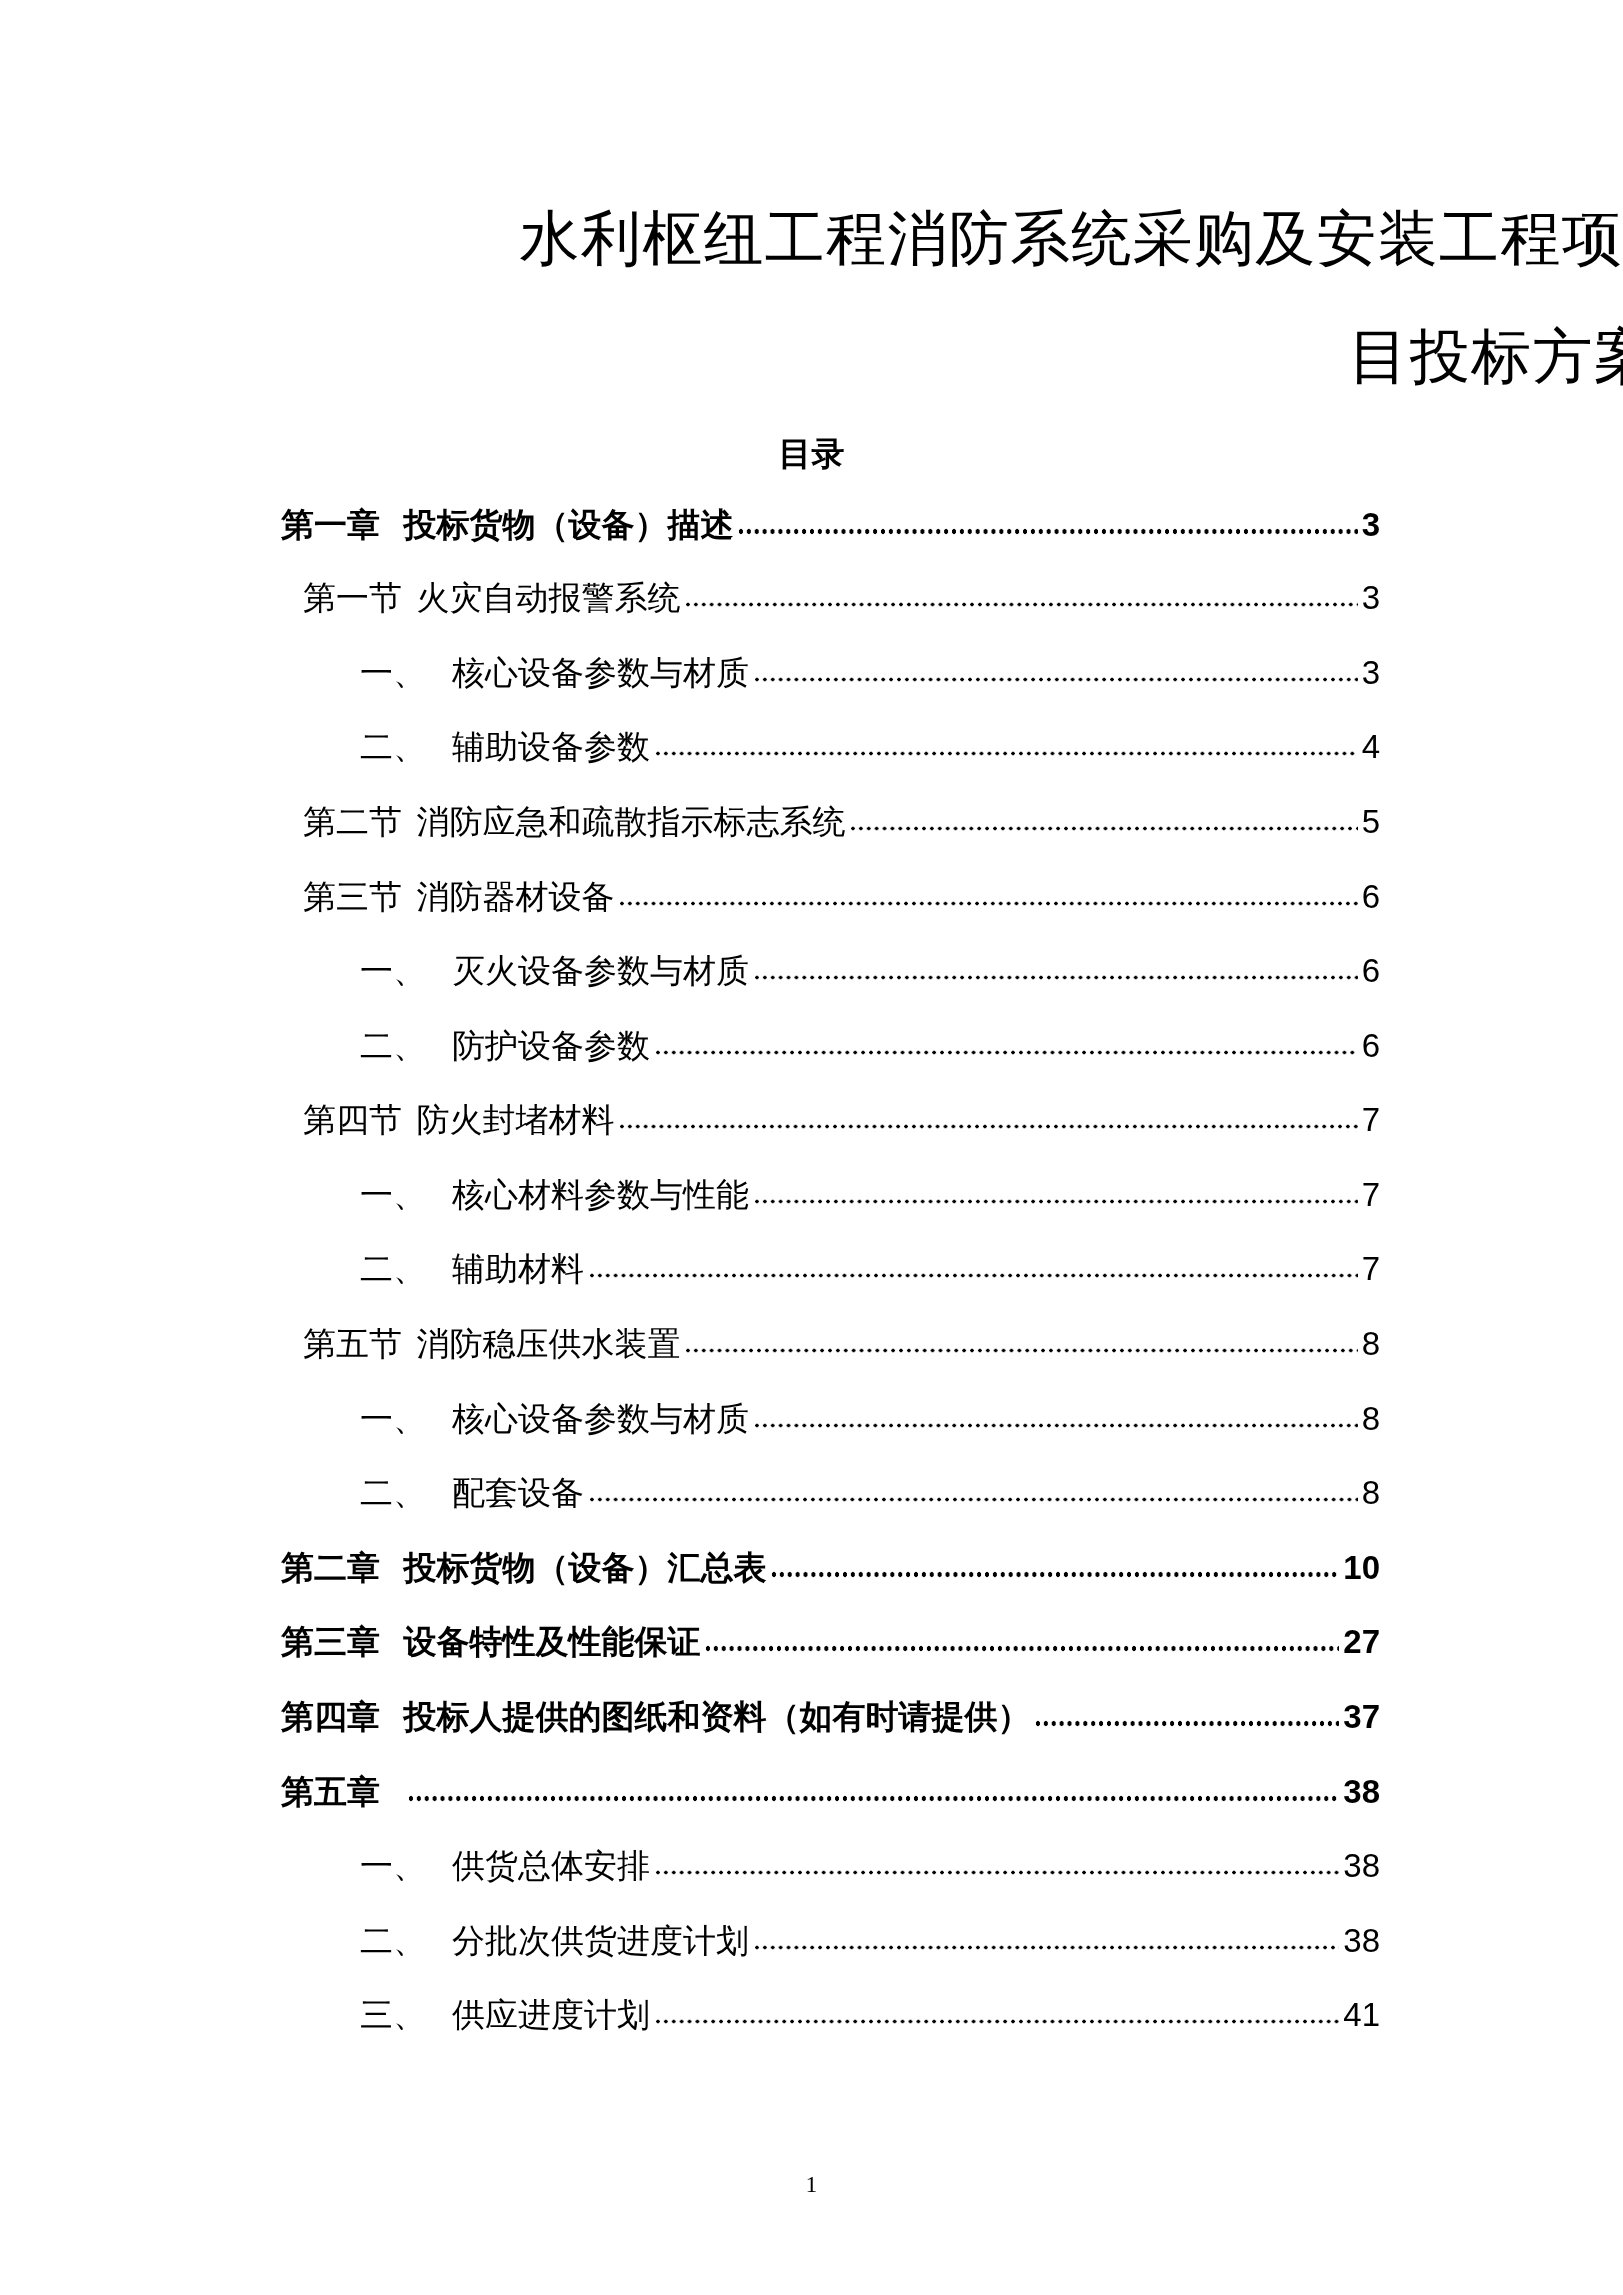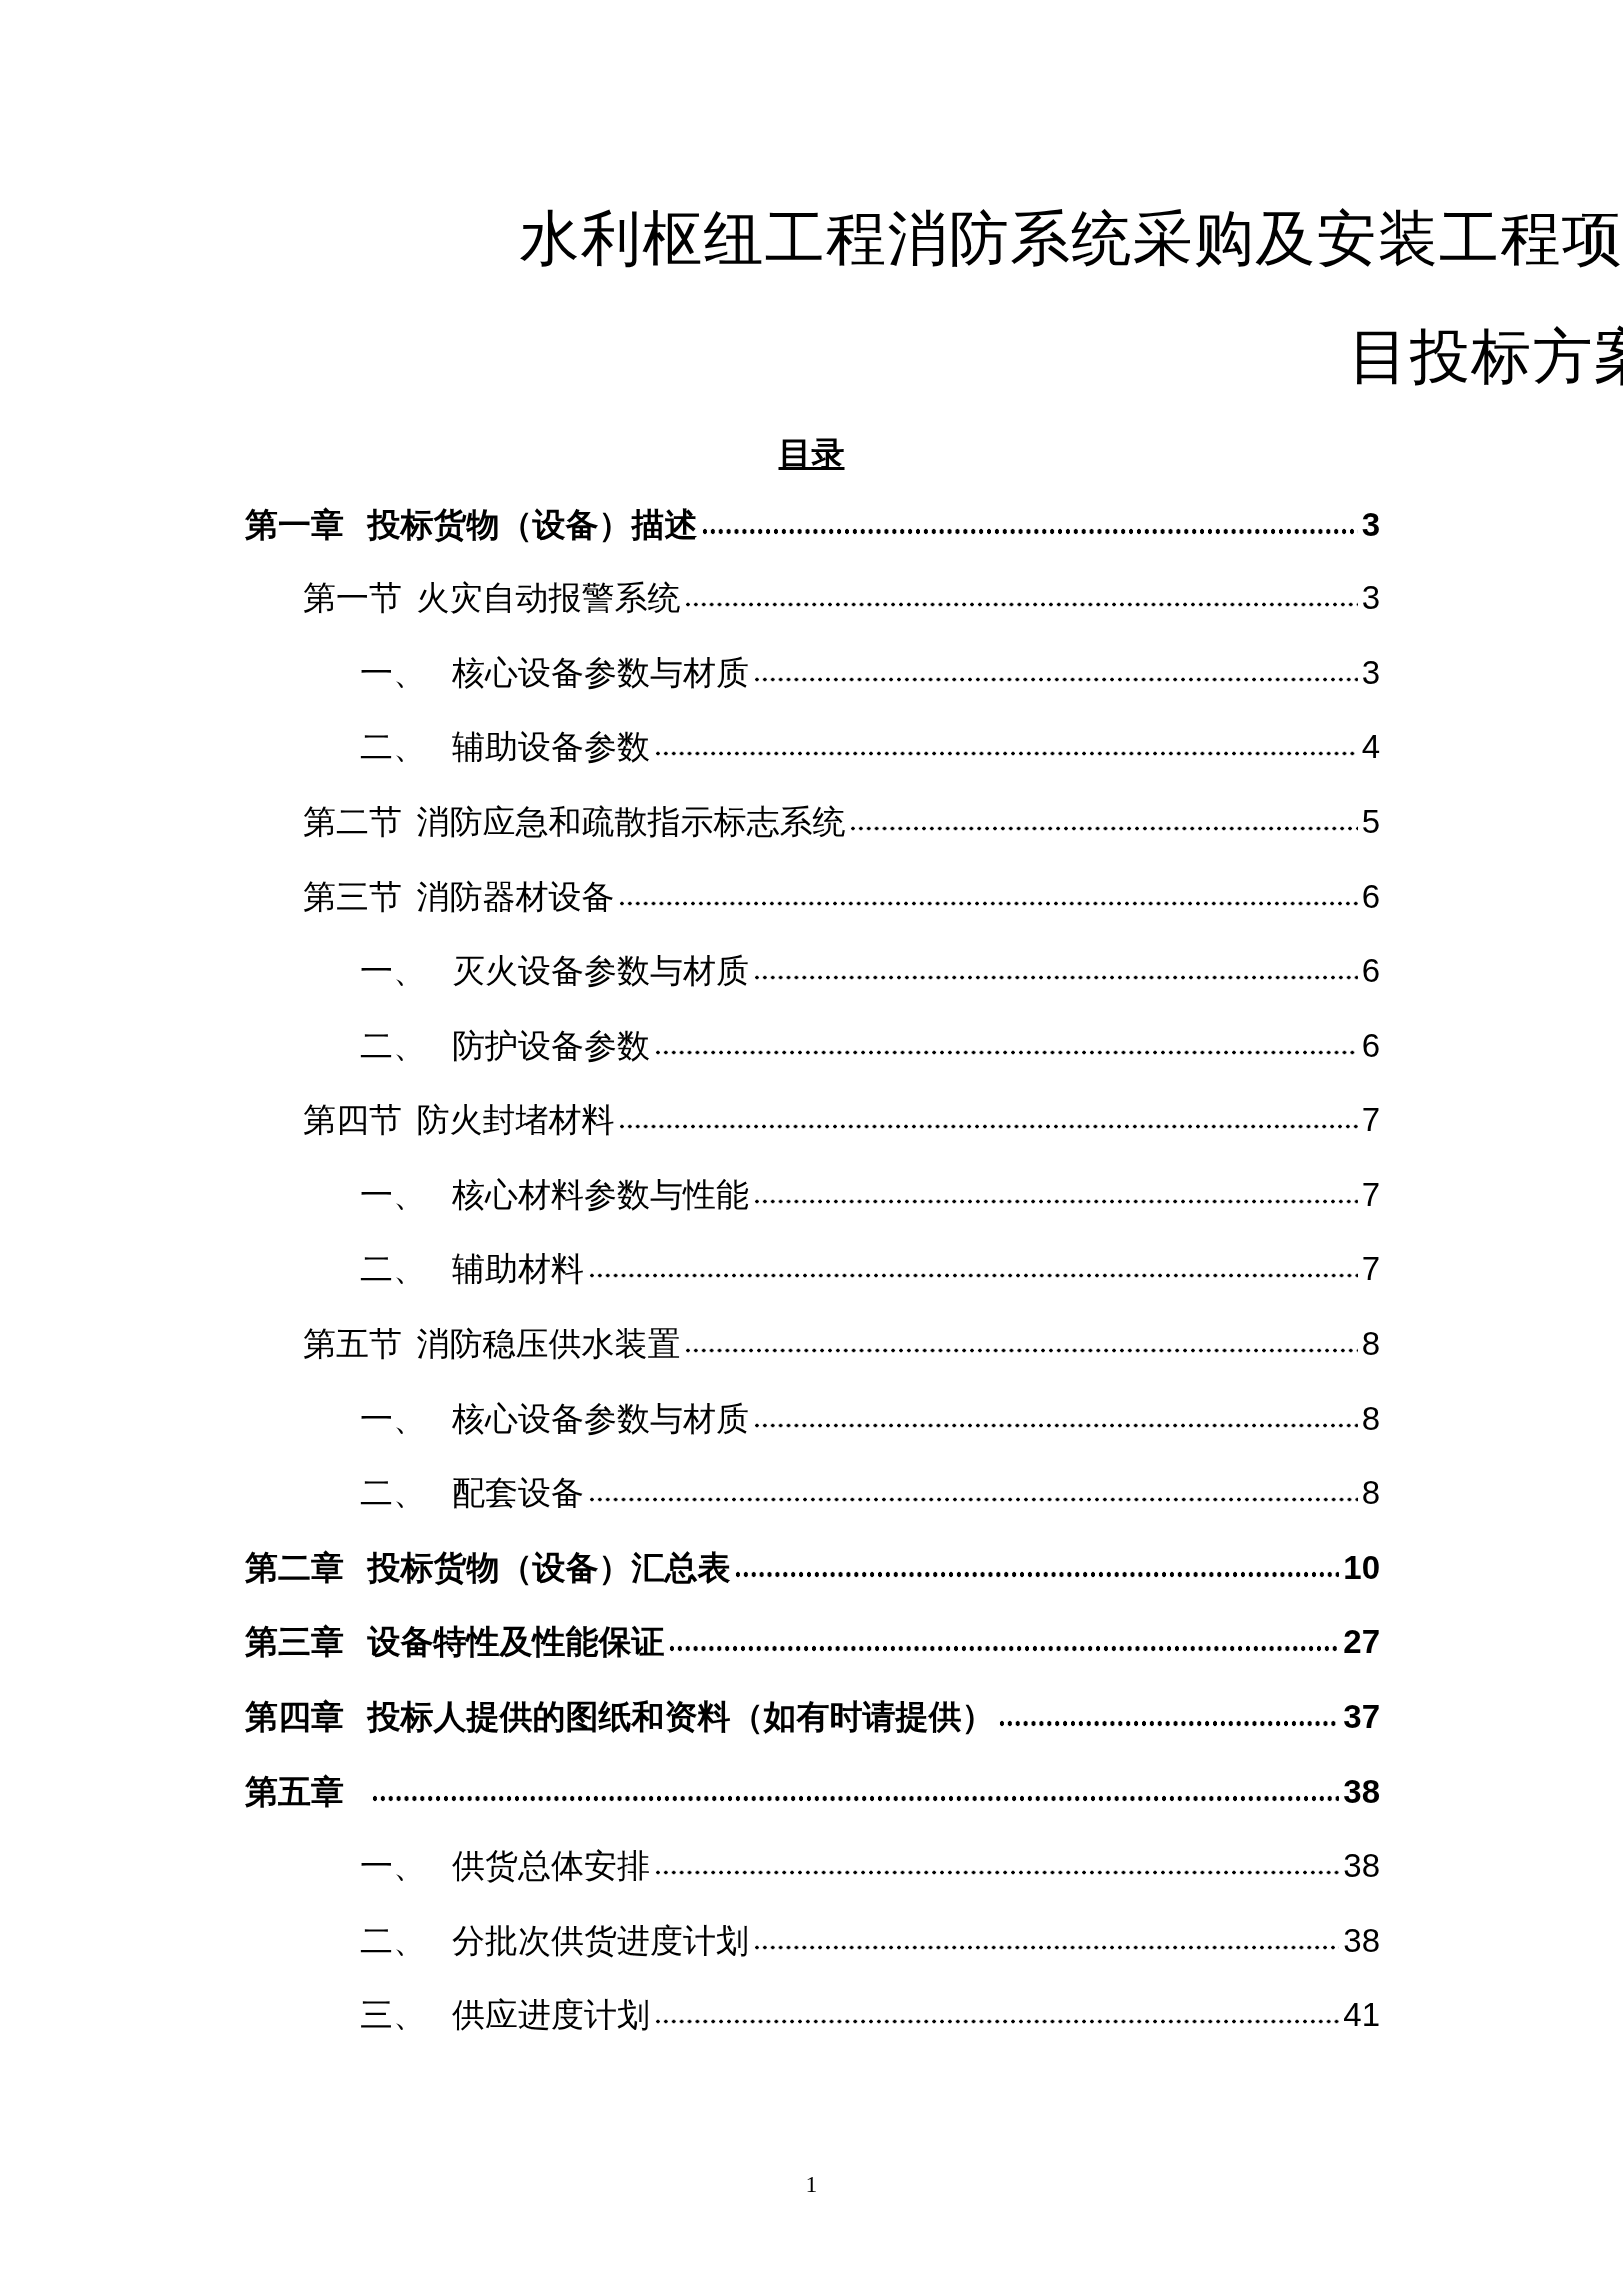--- a/index.html
+++ b/index.html
@@ -8,34 +8,34 @@
     font-family: "DejaVu Sans", "Liberation Sans", sans-serif; color: #000;
   }
   .title {
     position: absolute; left: 0; width: 1623px; text-align: right;
     font-size: 60px; font-weight: normal; letter-spacing: 1.3px; line-height: 1;
   }
   .title.l1 { top: 208px; }
   .title.l2 { top: 326px; padding-left: 32px; }
   .toc-heading {
     position: absolute; top: 437px; left: 0; width: 1623px; text-align: center;
-    font-size: 33px; font-weight: bold; line-height: 1; text-decoration: underline;
+    font-size: 33px; font-weight: bold; line-height: 1;
   }
   .toc { position: absolute; left: 245px; width: 1135px; top: 0; }
   .toc-row {
     position: absolute; left: 0; right: 0; display: flex; align-items: baseline;
     font-size: 33px; line-height: 39px; white-space: nowrap;
   }
   .toc-row.lvl1 { padding-left: 0; font-weight: bold; }
   .toc-row.lvl2 { padding-left: 58px; }
   .toc-row.lvl3 { padding-left: 115px; }
   .toc-row .num { display: inline-block; }
   .toc-row.lvl3 .num { width: 92px; }
   .toc-row.lvl2 .num { margin-right: 14.4px; }
-  .toc-row.lvl1 .num { margin-right: 23.6px; }
+  .toc-row.lvl1 .num { margin-right: 23.6px; margin-left: 36px; }
   .toc-row .label { flex: 0 0 auto; }
   .toc-row .leader {
     flex: 1 1 auto; height: 6.5px; margin: 0 3.9px; align-self: flex-end; margin-bottom: 9.2px;
     background-image: radial-gradient(circle, #000 1.6px, transparent 1.8px);
     background-size: 7.9px 6.5px; background-repeat: repeat-x; background-position: left center;
   }
   .toc-row.lvl1 .leader { background-image: radial-gradient(circle, #000 2.1px, transparent 2.4px); }
   .toc-row .page { flex: 0 0 auto; font-family: "Liberation Sans", sans-serif; }
   .page-number {
     position: absolute; top: 2171px; left: 0; width: 1623px; text-align: center;

